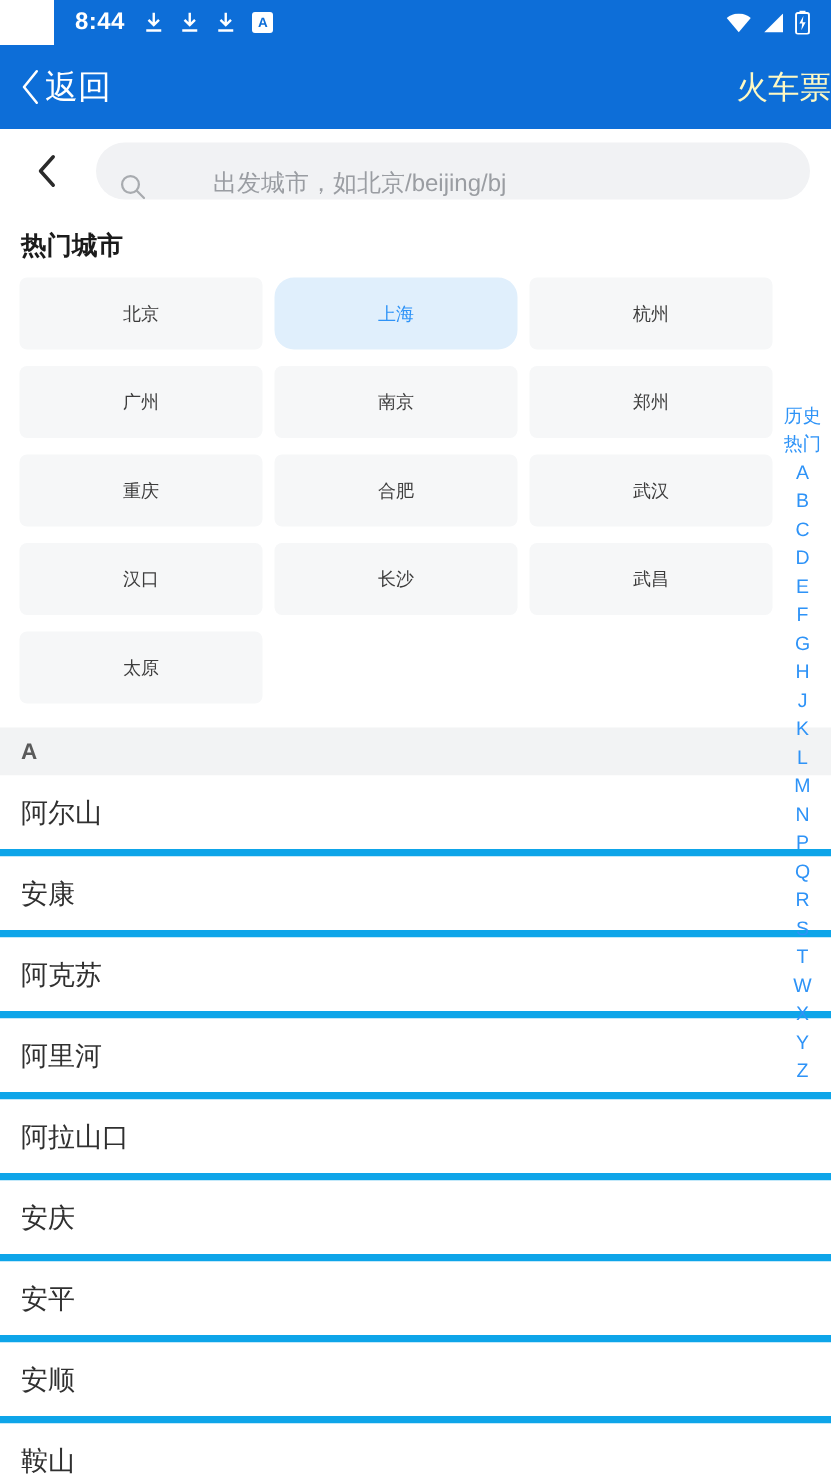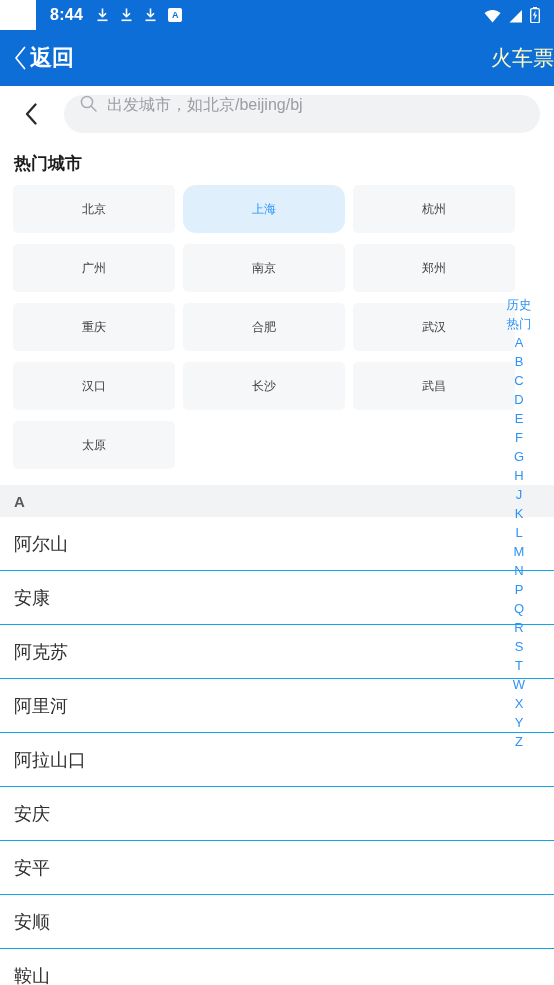--- a/index.html
+++ b/index.html
@@ -29,41 +29,42 @@
   .signal-icon { width:15px; height:13px; display:block; }
   .battery-icon { width:10px; height:16px; display:block; }
 
   
   .appbar {
     height:56px; background:#0d6ed8; color:#fff;
     display:flex; align-items:center; position:relative;
   }
   .back-btn {
     display:flex; align-items:center; gap:3px;
-    padding-left:14px; height:100%; cursor:pointer;font-weight:bold;
+    padding-left:14px; height:100%; cursor:pointer;
   }
   .back-chevron { width:13px; height:24px; display:block; }
   .back-label { font-size:22px; color:#fff; }
   .appbar-title {
     position:absolute; left:2px; right:0; text-align:right;
     font-size:21px; color:#fef9c3; pointer-events:none;
   }
 
   
   .searchrow {
     height:56px; display:flex; align-items:center;
     padding:0 14px 0 18px; background:#fff;
   }
   .sr-back { width:26px; height:26px; flex:none; cursor:pointer;
              display:flex; align-items:center; justify-content:center; }
   .sr-back svg { width:13px; height:22px; display:block; }
   .searchbox {
     flex:1; margin-left:20px; height:38px; background:#f1f2f4;
-    border-radius:19px; display:flex; align-items:flex-start; padding:0 16px;
+    border-radius:19px; display:flex; align-items:flex-end; padding:0 16px;
     cursor:text;
+    gap:35px;
   }
   .search-icon { width:17px; height:17px; flex:none; display:block; }
   .search-ph {
     margin-left:10px; font-size:16px; color:#9a9da2;
     white-space:nowrap; overflow:hidden;
   }
 
   
   .section-title {
     font-size:17px; font-weight:bold; color:#1b1b1b;
@@ -82,29 +83,29 @@
 
   
   .citylist { margin-top:16px; }
   .group-header {
     height:32px; background:#f2f3f4; display:flex; align-items:center;
     padding-left:14px; font-size:15px; font-weight:bold; color:#5a5a5a;
   }
   .city-row {
     height:54px; display:flex; align-items:center;
     padding-left:14px; font-size:18px; color:#303030;
-    border-bottom:1px solid #0ea5e9; cursor:pointer;
+    border-bottom:5px solid #0ea5e9; cursor:pointer;
     background:#fff;
   }
 
   
   .index-bar {
-    position:absolute; right:16px; top:268px; width:38px;
+    position:absolute; right:0; top:268px; width:38px;
     display:flex; flex-direction:column; align-items:center;
-    z-index:5; pointer-events:auto;margin-top:28px;
+    z-index:5; pointer-events:auto;
   }
   .index-item {
     font-size:13px; color:#2e93f7; line-height:1;
     padding:3px 0; width:100%; text-align:center; cursor:pointer;
   }
   .index-item.cn { font-size:12.5px; padding:3px 0; }
 </style>
 </head>
 <body>
 

